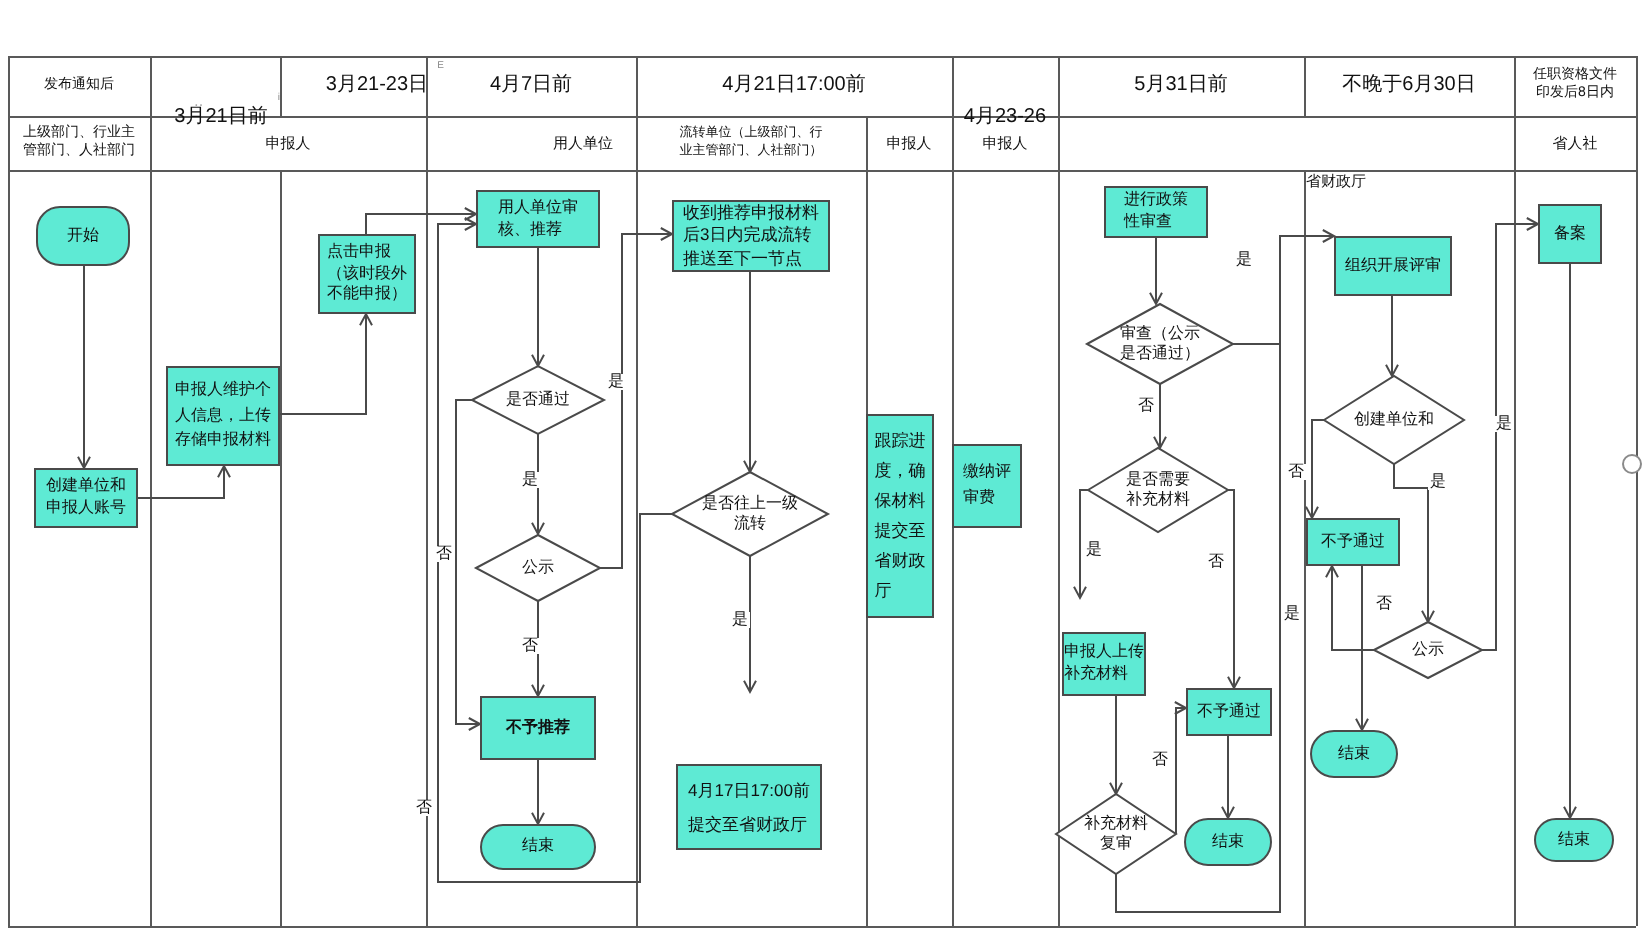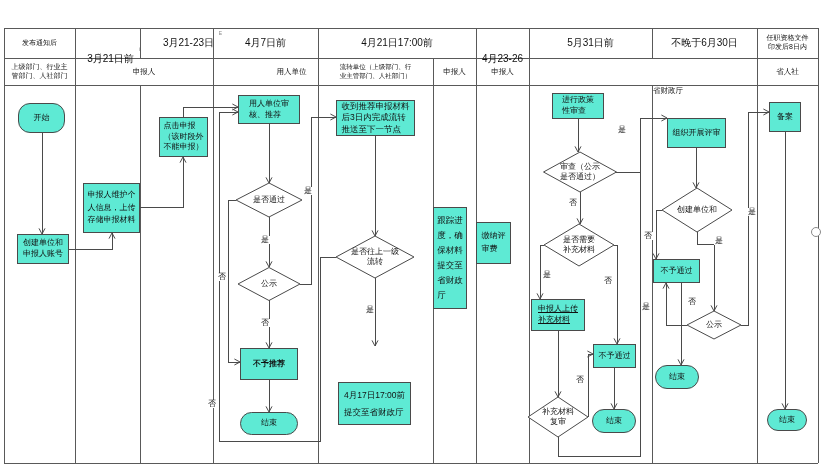--- a/index.html
+++ b/index.html
@@ -160,21 +160,21 @@
 省财政
 厅</div>
       <div class="node" style="left: 476px; top: 222px; width: 35px; height: 42px; font-size: 8px; line-height: 1.6;">缴纳评
 审费</div>
       <div class="node" style="left: 552px; top: 93px; width: 52px; height: 26px;">进行政策
 性审查</div>
       <div class="diam-text" style="left: 543.5px; top: 152px; width: 73px; height: 40px;">审查（公示
 是否通过）</div>
       <div class="diam-text" style="left: 544px; top: 224px; width: 70px; height: 42px;">是否需要
 补充材料</div>
-      <div class="node" style="left: 531px; top: 299px; width: 54px; height: 32px; text-decoration: underline;">申报人上传
+      <div class="node" style="left: 531px; top: 316px; width: 42px; height: 32px;">申报人上传
 补充材料</div>
       <div class="diam-text" style="left: 528px; top: 397px; width: 60px; height: 40px;">补充材料
 复审</div>
       <div class="node" style="left: 593px; top: 344px; width: 43px; height: 24px;">不予通过</div>
       <div class="node term" style="left: 592px; top: 409px; width: 44px; height: 24px;">结束</div>
       <div class="node" style="left: 667px; top: 118px; width: 59px; height: 30px;">组织开展评审</div>
       <div class="diam-text" style="left: 662px; top: 188px; width: 70px; height: 44px;">创建单位和</div>
       <div class="node" style="left: 653px; top: 259px; width: 47px; height: 24px;">不予通过</div>
       <div class="diam-text" style="left: 687px; top: 311px; width: 54px; height: 28px;">公示</div>
       <div class="node term" style="left: 655px; top: 365px; width: 44px; height: 24px;">结束</div>

